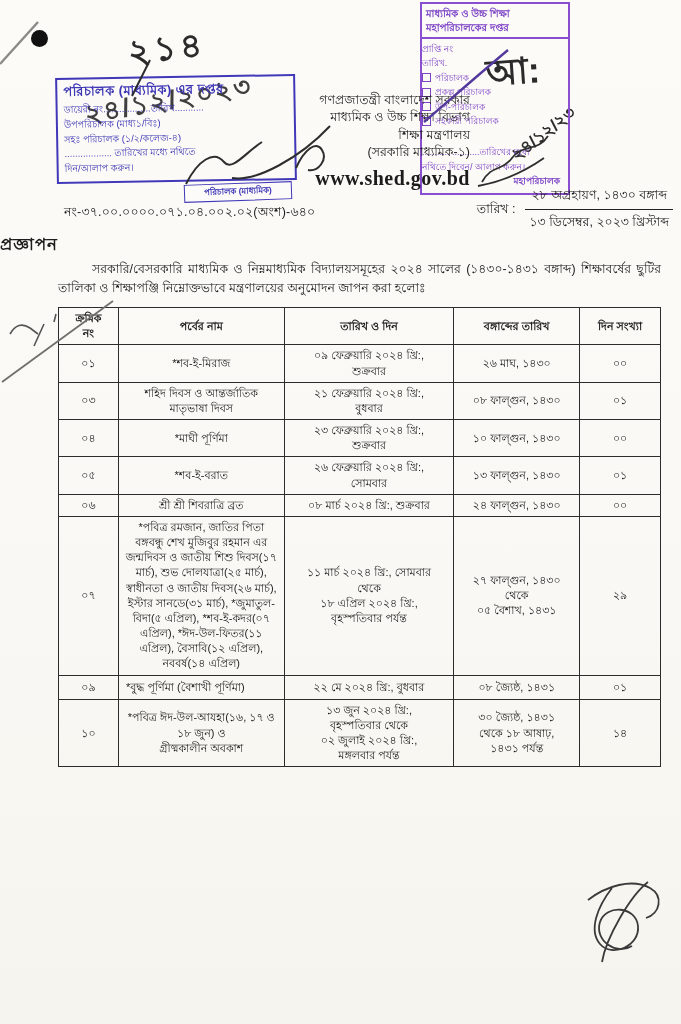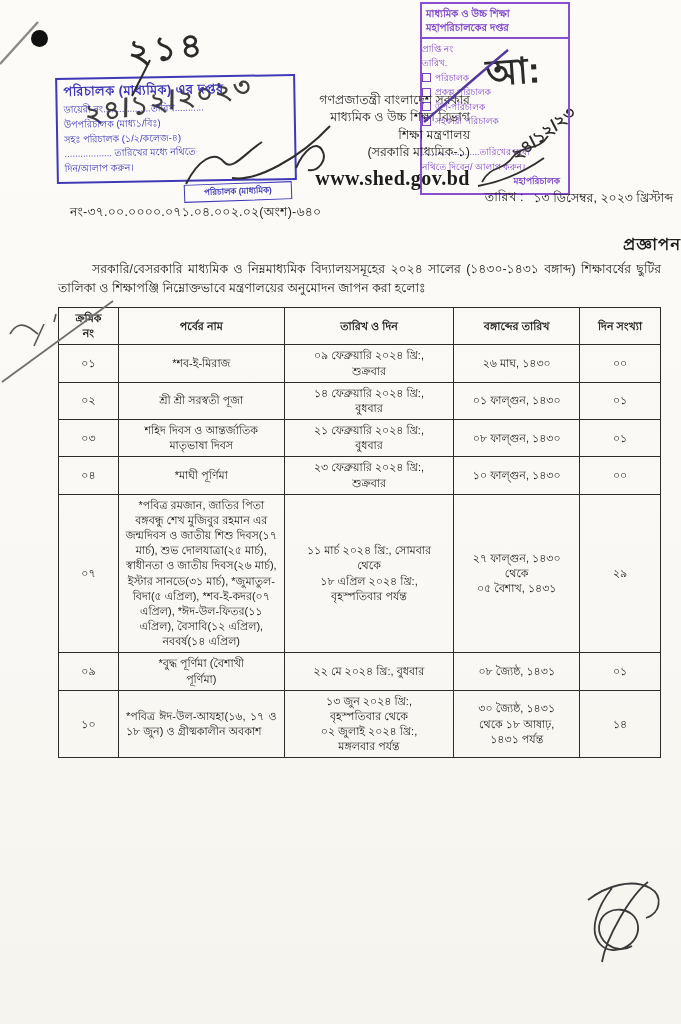--- a/index.html
+++ b/index.html
@@ -41,27 +41,27 @@
   }
   .stamp-right .stamp-body{padding:3px 0 0;}
   .stamp-right .cbx{display:flex;align-items:center;gap:4px;}
   .cbx .box{display:inline-block;width:7px;height:7px;border:1.2px solid currentColor;flex:0 0 auto;}
   .stamp-right .note{margin-top:17px;}
   .stamp-right .footer{font-weight:700;text-align:right;padding-right:8px;}
   
   .letterhead{position:absolute;left:270px;top:92px;width:200px;text-align:right;font-size:12.5px;line-height:1.38;}
   .letterhead .site{font-size:20px;font-weight:700;letter-spacing:.5px;margin-top:4px;font-family:"Liberation Serif","DejaVu Serif",serif;}
   
-  .ref-no{position:absolute;left:70px;top:203px;font-size:12.5px;letter-spacing:.2px;}
+  .ref-no{position:absolute;left:64px;top:203px;font-size:12.5px;letter-spacing:.2px;}
   .date-block{position:absolute;right:8px;top:186px;display:flex;align-items:center;gap:10px;font-size:12.5px;}
   .date-frac{text-align:center;}
   .date-frac .top{display:block;padding:0 6px 3px;border-bottom:1.3px solid #222;}
   .date-frac .bottom{display:block;padding-top:3px;}
   
-  .memo-title{position:absolute;left:0;top:232px;width:100%;text-align:right;font-size:16.5px;font-weight:700;letter-spacing:1px;}
+  .memo-title{position:absolute;left:0;top:232px;width:100%;text-align:left;font-size:16.5px;font-weight:700;letter-spacing:1px;}
   .memo-body{position:absolute;left:58px;right:20px;top:260px;font-size:12.4px;line-height:1.55;text-align:justify;text-indent:34px;}
   
   table.holiday{position:absolute;left:58px;top:307px;width:603px;border-collapse:collapse;font-size:11px;}
   .holiday th,.holiday td{
     border:1.3px solid #2c2c2c;padding:3px 4px;text-align:center;vertical-align:middle;
     white-space:pre-line;line-height:1.38;
   }
   .holiday th{font-weight:700;}
   .holiday tbody tr:nth-child(7) td:nth-child(2){text-align:justify;text-align-last:left;padding:4px 7px;white-space:normal;}
   
@@ -122,20 +122,21 @@
     <div>মাধ্যমিক ও উচ্চ শিক্ষা বিভাগ</div>
     <div>শিক্ষা মন্ত্রণালয়</div>
     <div>(সরকারি মাধ্যমিক-১)</div>
     <div class="site">www.shed.gov.bd</div>
   </div>
 
   <div class="ref-no">নং-৩৭.০০.০০০০.০৭১.০৪.০০২.০২(অংশ)-৬৪০</div>
   <div class="date-block">
     <span>তারিখ :</span>
     <span class="date-frac">
+      <span class="top">২৮ অগ্রহায়ণ, ১৪৩০ বঙ্গাব্দ</span>
       <span class="bottom">১৩ ডিসেম্বর, ২০২৩ খ্রিস্টাব্দ</span>
     </span>
   </div>
 
   <div class="memo-title">প্রজ্ঞাপন</div>
   <div class="memo-body">সরকারি/বেসরকারি মাধ্যমিক ও নিম্নমাধ্যমিক বিদ্যালয়সমূহের ২০২৪ সালের (১৪৩০-১৪৩১ বঙ্গাব্দ) শিক্ষাবর্ষের ছুটির তালিকা ও শিক্ষাপঞ্জি নিম্নোক্তভাবে মন্ত্রণালয়ের অনুমোদন জাপন করা হলোঃ</div>
 
   <table class="holiday">
     <colgroup>
       <col style="width:60px">
@@ -157,49 +158,56 @@
     <tbody>
     <tr>
       <td>০১</td>
       <td>*শব-ই-মিরাজ</td>
       <td>০৯ ফেব্রুয়ারি ২০২৪ খ্রি:,
 শুক্রবার</td>
       <td>২৬ মাঘ, ১৪৩০</td>
       <td>০০</td>
     </tr>
 
-    <tr>
-      <td>০২</td>
-      <td>শ্রী শ্রী সরস্বতী পূজা</td>
-      <td>১৪ ফেব্রুয়ারি ২০২৪ খ্রি:,
-বুধবার</td>
-      <td>০১ ফাল্গুন, ১৪৩০</td>
-      <td>০১</td>
-    </tr>
 
     <tr>
       <td>০৩</td>
       <td>শহিদ দিবস ও আন্তর্জাতিক
 মাতৃভাষা দিবস</td>
       <td>২১ ফেব্রুয়ারি ২০২৪ খ্রি:,
 বুধবার</td>
       <td>০৮ ফাল্গুন, ১৪৩০</td>
       <td>০১</td>
     </tr>
 
     <tr>
       <td>০৪</td>
       <td>*মাঘী পূর্ণিমা</td>
       <td>২৩ ফেব্রুয়ারি ২০২৪ খ্রি:,
 শুক্রবার</td>
       <td>১০ ফাল্গুন, ১৪৩০</td>
       <td>০০</td>
     </tr>
 
-
+    <tr>
+      <td>০৫</td>
+      <td>*শব-ই-বরাত</td>
+      <td>২৬ ফেব্রুয়ারি ২০২৪ খ্রি:,
+সোমবার</td>
+      <td>১৩ ফাল্গুন, ১৪৩০</td>
+      <td>০১</td>
+    </tr>
+
+    <tr>
+      <td>০৬</td>
+      <td>শ্রী শ্রী শিবরাত্রি ব্রত</td>
+      <td>০৮ মার্চ ২০২৪ খ্রি:, শুক্রবার</td>
+      <td>২৪ ফাল্গুন, ১৪৩০</td>
+      <td>০০</td>
+    </tr>
 
     <tr>
       <td>০৭</td>
       <td>*পবিত্র রমজান, জাতির পিতা বঙ্গবন্ধু শেখ মুজিবুর রহমান এর জন্মদিবস ও জাতীয় শিশু দিবস(১৭ মার্চ), শুভ দোলযাত্রা(২৫ মার্চ), স্বাধীনতা ও জাতীয় দিবস(২৬ মার্চ), ইস্টার সানডে(৩১ মার্চ), *জুমাতুল-বিদা(৫ এপ্রিল), *শব-ই-কদর(০৭ এপ্রিল), *ঈদ-উল-ফিতর(১১ এপ্রিল), বৈসাবি(১২ এপ্রিল), নববর্ষ(১৪ এপ্রিল)</td>
       <td>১১ মার্চ ২০২৪ খ্রি:, সোমবার
 থেকে
 ১৮ এপ্রিল ২০২৪ খ্রি:,
 বৃহস্পতিবার পর্যন্ত</td>
       <td>২৭ ফাল্গুন, ১৪৩০
 থেকে

